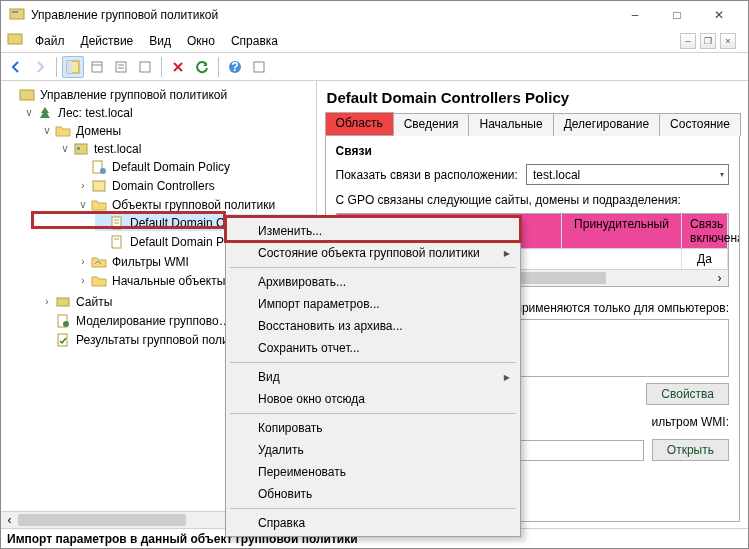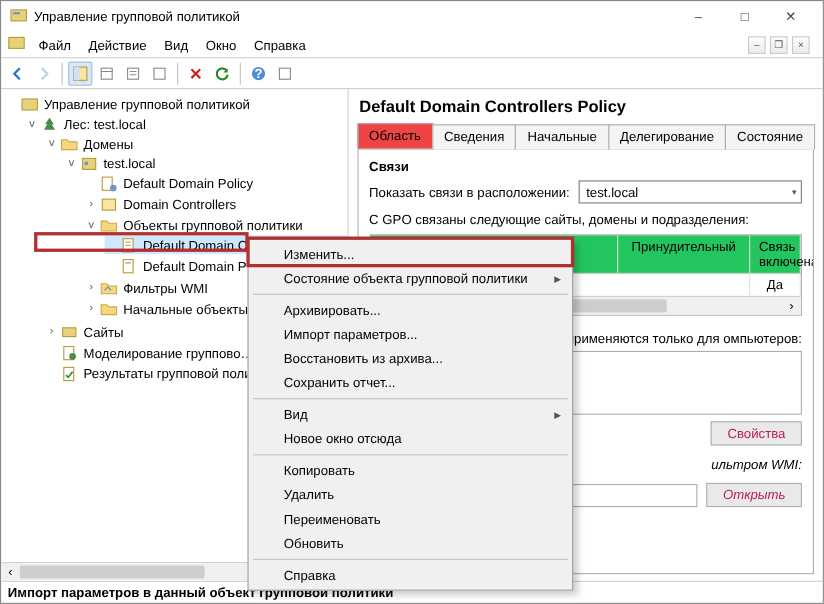--- a/index.html
+++ b/index.html
@@ -36,34 +36,34 @@
 .detail-title { font-size: 15px; font-weight: bold; margin: 2px 0 6px 2px; }
 .tabs { display: flex; border-bottom: 1px solid #adadad; }
 .tab { padding: 3px 10px 4px; border: 1px solid #adadad; border-bottom: none; margin-right: -1px; background: #f4f4f4; position: relative; top: 1px; }
 .tab.active { background: #ef4444; top: 0; padding-bottom: 5px; }
 .tabbody { border: 1px solid #adadad; border-top: none; padding: 8px 10px; flex: 1; overflow: hidden; }
 .section-title { font-weight: bold; margin-bottom: 6px; }
 .row { display: flex; align-items: center; gap: 8px; margin-bottom: 8px; justify-content: center; }
 .select { flex: 1; height: 21px; border: 1px solid #7a7a7a; display: flex; align-items: center; justify-content: space-between; padding: 0 4px 0 6px; background: #fff; }
 .select .chev { font-size: 8px; color: #555; }
 .grid { border: 1px solid #adadad; }
-.grid-head { display: flex; background: #22c55e; border-bottom: 1px solid #d0d0d0; }
+.grid-head { display: flex; background: #ec4899; border-bottom: 1px solid #d0d0d0; }
 .grid-head .col, .grid-row .col { padding: 3px 8px; border-right: 1px solid #e0e0e0; }
 .grid-row { display: flex; }
 .col.c1 { flex: 1; }
 .col.c2 { width: 120px; text-align: center; }
 .col.c3 { width: 46px; text-align: center; }
 .scroll-h { height: 17px; background: #f0f0f0; border-top: 1px solid #d0d0d0; display: flex; }
 .scroll-h .arrow { width: 17px; display: flex; align-items: center; justify-content: center; }
 .scroll-h .track { flex: 1; position: relative; }
 .scroll-h .thumb { position: absolute; left: 2px; top: 2px; bottom: 2px; width: 70%; background: #cdcdcd; border-radius: 2px; }
 .hint { margin-top: 14px; font-size: 12px; color: #000; }
 .listbox { border: 1px solid #adadad; height: 58px; margin-top: 4px; background: #fff; }
-.btn { height: 22px; padding: 0 14px; border: 1px solid #adadad; background: #e9e9e9; color: #be185d; display: inline-flex; align-items: center; justify-content: center; }
-.wmi-row { display: flex; align-items: center; gap: 8px; margin-top: 10px; font-style: italic; }
+.btn { height: 22px; padding: 0 14px; border: 1px solid #adadad; background: #e9e9e9; color: #14532d; display: inline-flex; align-items: center; justify-content: center; }
+.wmi-row { display: flex; align-items: center; gap: 8px; margin-top: 10px; }
 .wmi-input { flex: 1; height: 21px; border: 1px solid #adadad; background: #fff; padding: 0 6px; display: flex; align-items: center; color: #888; }
 .statusbar { height: 20px; border-top: 1px solid #d0d0d0; display: flex; align-items: center; padding: 0 6px; font-size: 12px; font-weight: bold; }
 .ctxmenu { position: absolute; left: 224px; top: 216px; width: 296px; background: #f0f0f0; border: 1px solid #a0a0a0; box-shadow: 4px 4px 6px rgba(0,0,0,.2); padding: 2px; z-index: 50; }
 .ctxmenu .mit { height: 22px; display: flex; align-items: center; padding: 0 26px 0 30px; position: relative; }
 .ctxmenu .mit.hasarrow::after { content: "▶"; position: absolute; right: 8px; font-size: 8px; color: #555; }
 .ctxmenu .msep { height: 1px; background: #c0c0c0; margin: 3px 2px; }
 .highlight-box { position: absolute; border: 3px solid #b23030; pointer-events: none; z-index: 60; }
 .hbox1 { left: 223px; top: 214px; width: 298px; height: 28px; }
 .hbox2 { left: 30px; top: 210px; width: 195px; height: 18px; }
 </style>

